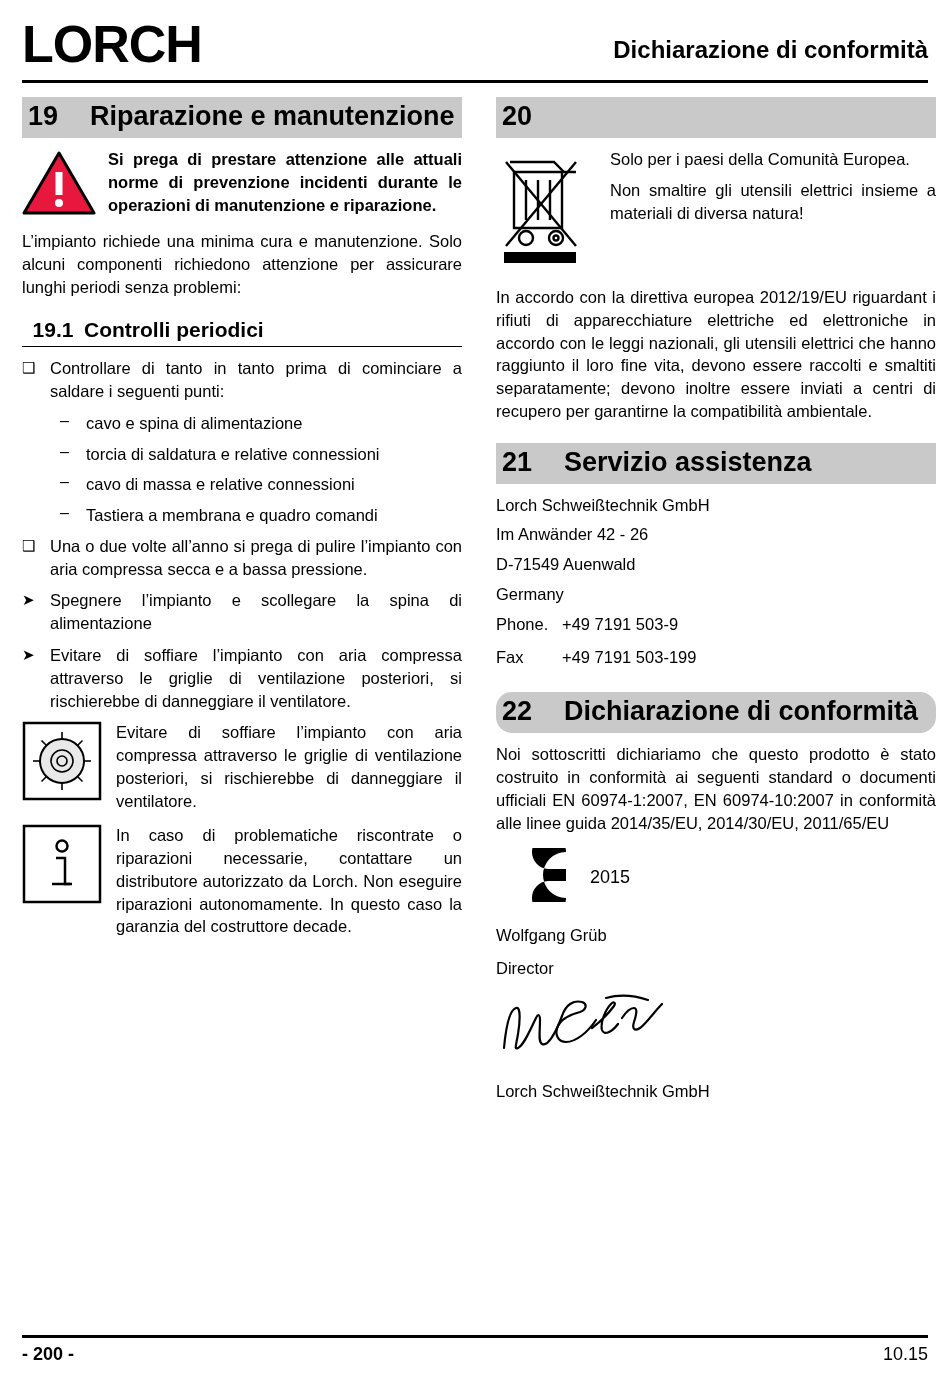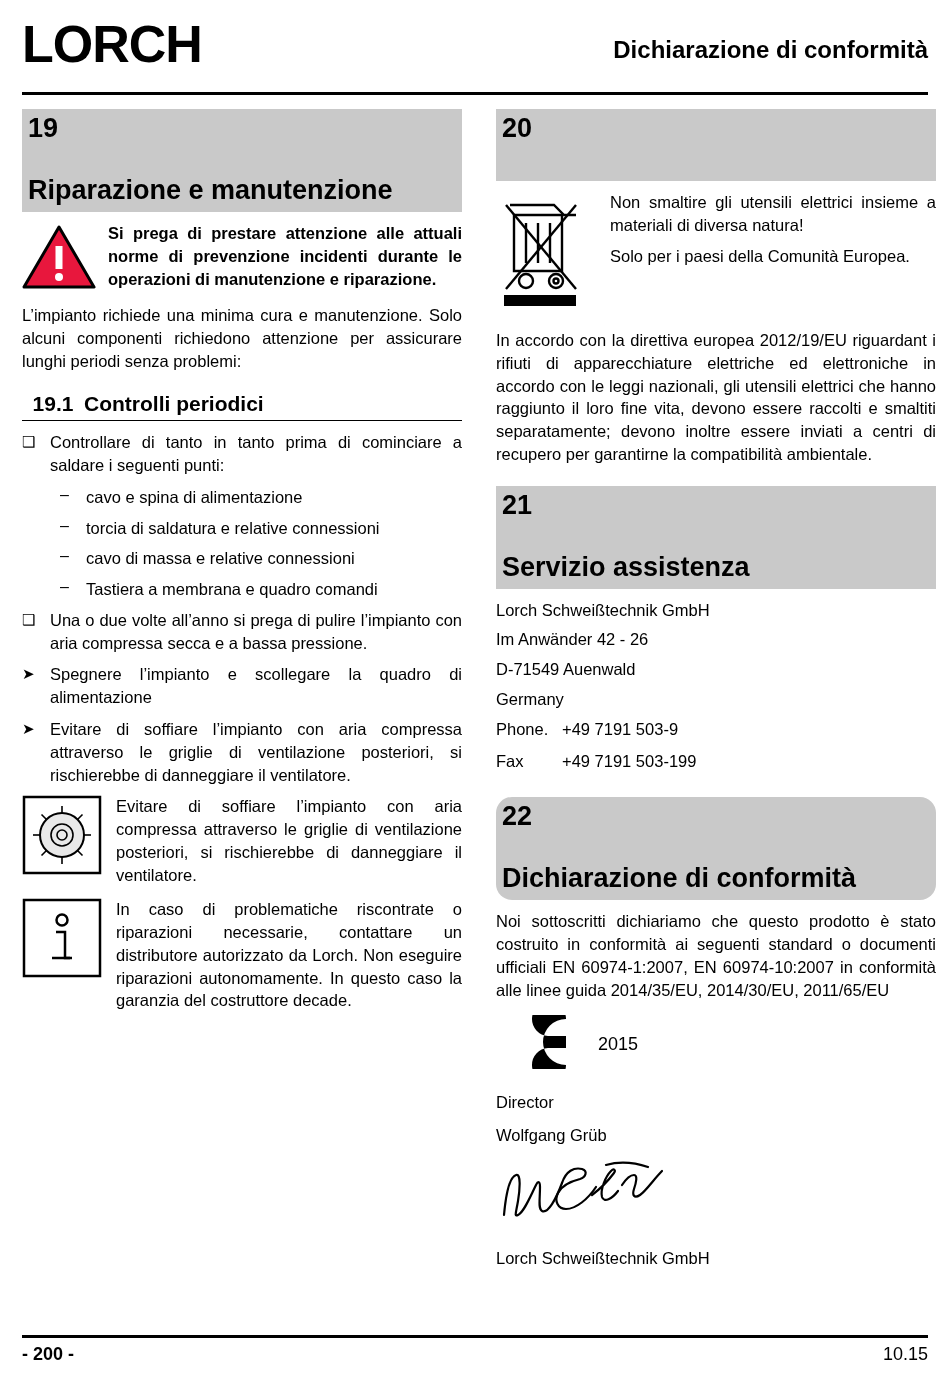--- a/index.html
+++ b/index.html
@@ -21,21 +21,21 @@
     width: 950px;
     height: 1383px;
     box-sizing: border-box;
     padding: 18px 22px 0 22px;
   }
   
   .header {
     display: flex;
     align-items: flex-end;
     justify-content: space-between;
-    padding-bottom: 22px;
+    padding-bottom: 10px;
     border-bottom: 3px solid #000;
   }
   .logo {
     font-size: 52px;
     font-weight: bold;
     letter-spacing: -1px;
     line-height: 1;
     font-family: "Liberation Sans", sans-serif;
   }
   .header-title {
@@ -56,21 +56,20 @@
   
   .sec-head {
     background: #c9c9c9;
     display: flex;
     align-items: flex-start;
     font-size: 27px;
     font-weight: bold;
     padding: 4px 6px 6px 6px;
     line-height: 1.15;
     margin-bottom: 10px;
-    flex-direction: column;
   }
   .sec-num {
     width: 62px;
     flex: 0 0 62px;
   }
   .sec-txt { flex: 1; }
 
   .sub-head {
     display: flex;
     font-size: 21px;
@@ -163,21 +162,21 @@
   .disposal-text { flex: 1; }
   .disposal-text p { margin-bottom: 8px; }
 
   .addr p { margin: 0 0 7px 0; text-align: left; }
   .phone-row { display: flex; }
   .phone-label { width: 66px; flex: 0 0 66px; }
 
   .ce-row {
     display: flex;
     align-items: center;
-    gap: 24px;
+    gap: 16px;
     margin: 14px 0 18px 0;
   }
   .ce-year { font-size: 18px; }
 
   .sig { margin: 12px 0 14px 0; }
 
   
   .footer {
     position: absolute;
     left: 22px;
@@ -252,21 +251,21 @@
         </div>
       </div>
 
       <div class="bullet">
         <div class="mark">❑</div>
         <div class="body">Una o due volte all’anno si prega di pulire l’impianto con aria compressa secca e a bassa pressione.</div>
       </div>
 
       <div class="bullet">
         <div class="mark">➤</div>
-        <div class="body">Spegnere l’impianto e scollegare la quadro di alimentazione</div>
+        <div class="body">Spegnere l’impianto e scollegare la spina di alimentazione</div>
       </div>
 
       <div class="bullet">
         <div class="mark">➤</div>
         <div class="body">Evitare di soffiare l’impianto con aria compressa attraverso le griglie di ventilazione posteriori, si rischierebbe di danneggiare il ventilatore.</div>
       </div>
 
       <div class="note-row">
         <div class="note-icon">
           <svg width="80" height="80" viewBox="0 0 80 80">
@@ -327,22 +326,22 @@
               <circle cx="30" cy="90" r="7"></circle>
               <circle cx="60" cy="90" r="7"></circle>
               <circle cx="60" cy="90" r="2.5"></circle>
               <line x1="10" y1="14" x2="80" y2="98"></line>
               <line x1="80" y1="14" x2="10" y2="98"></line>
             </g>
             <rect x="8" y="104" width="72" height="11" fill="#000"></rect>
           </svg>
         </div>
         <div class="disposal-text">
+          <p>Solo per i paesi della Comunità Europea.</p>
           <p>Non smaltire gli utensili elettrici insieme a materiali di diversa natura!</p>
-          <p>Solo per i paesi della Comunità Europea.</p>
         </div>
       </div>
 
       <p>In accordo con la direttiva europea 2012/19/EU riguardant i rifiuti di apparecchiature elettriche ed elettroniche in accordo con le leggi nazionali, gli utensili elettrici che hanno raggiunto il loro fine vita, devono essere raccolti e smaltiti separatamente; devono inoltre essere inviati a centri di recupero per garantirne la compatibilità ambientale.</p>
 
       <div class="sec-head" style="margin-top:20px;">
         <div class="sec-num">21</div>
         <div class="sec-txt">Servizio assistenza</div>
       </div>
 
@@ -371,22 +370,22 @@
       <div class="ce-row">
         <div>
           <svg width="78" height="54" viewBox="0 0 78 54">
             <path d="M30 4 A23 23 0 1 0 30 50 A17 17 0 1 1 30 4 Z" fill="#000"></path>
             <path d="M70 4 A23 23 0 1 0 70 50 A17 17 0 1 1 52 33 L70 33 L70 21 L52 21 A17 17 0 1 1 70 4 Z" fill="#000"></path>
           </svg>
         </div>
         <div class="ce-year">2015</div>
       </div>
 
+      <p class="nojust">Wolfgang Grüb</p>
       <p class="nojust">Director</p>
-      <p class="nojust">Wolfgang Grüb</p>
 
       <div class="sig">
         <svg width="200" height="70" viewBox="0 0 200 70">
           <g fill="none" stroke="#000" stroke-width="2.2" stroke-linecap="round">
             <path d="M8 56 C10 34 14 18 20 16 C25 14 24 30 22 42 C20 54 18 58 22 56 C28 53 34 38 40 26 C42 22 44 22 44 28 C44 40 42 50 46 52 C52 55 60 40 66 24"></path>
             <path d="M66 24 C70 12 78 8 86 10 C92 12 90 18 84 20 C76 22 66 26 62 34 C58 42 62 50 70 50 C80 50 92 40 100 28"></path>
             <path d="M96 36 C104 30 112 22 118 14 C120 11 118 9 115 12 C110 17 104 30 106 38 C108 44 116 40 122 32"></path>
             <path d="M126 26 C130 20 134 16 138 16 C142 16 140 24 138 30 C136 36 138 40 144 36 C150 32 158 20 166 12"></path>
             <path d="M110 6 C124 2 140 4 152 8"></path>
           </g>

